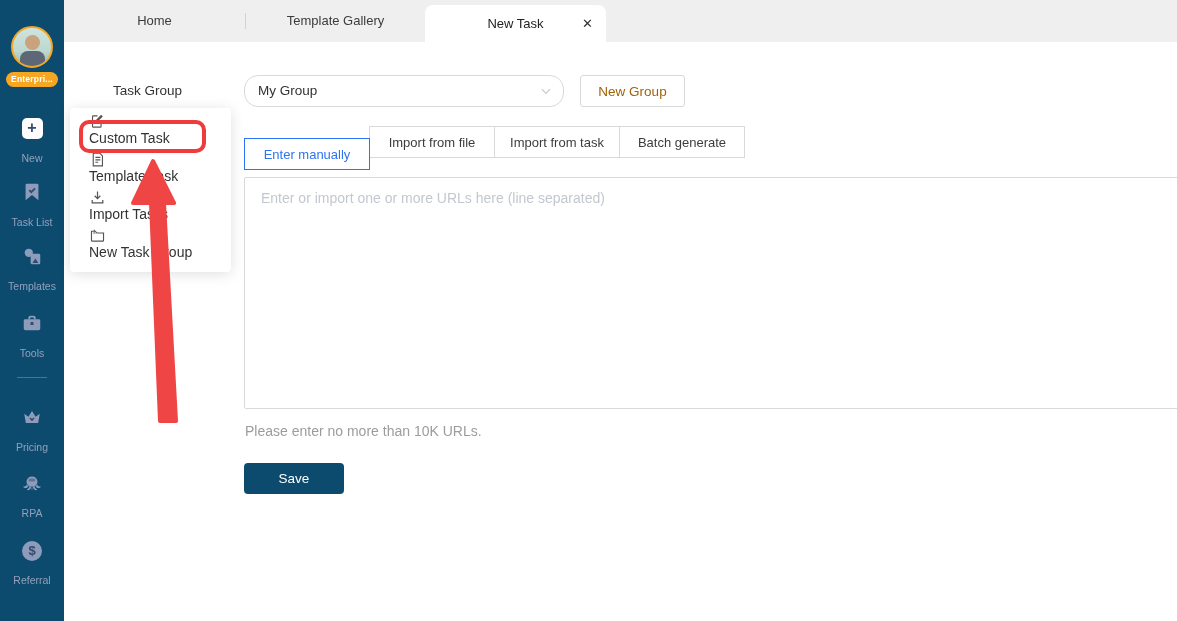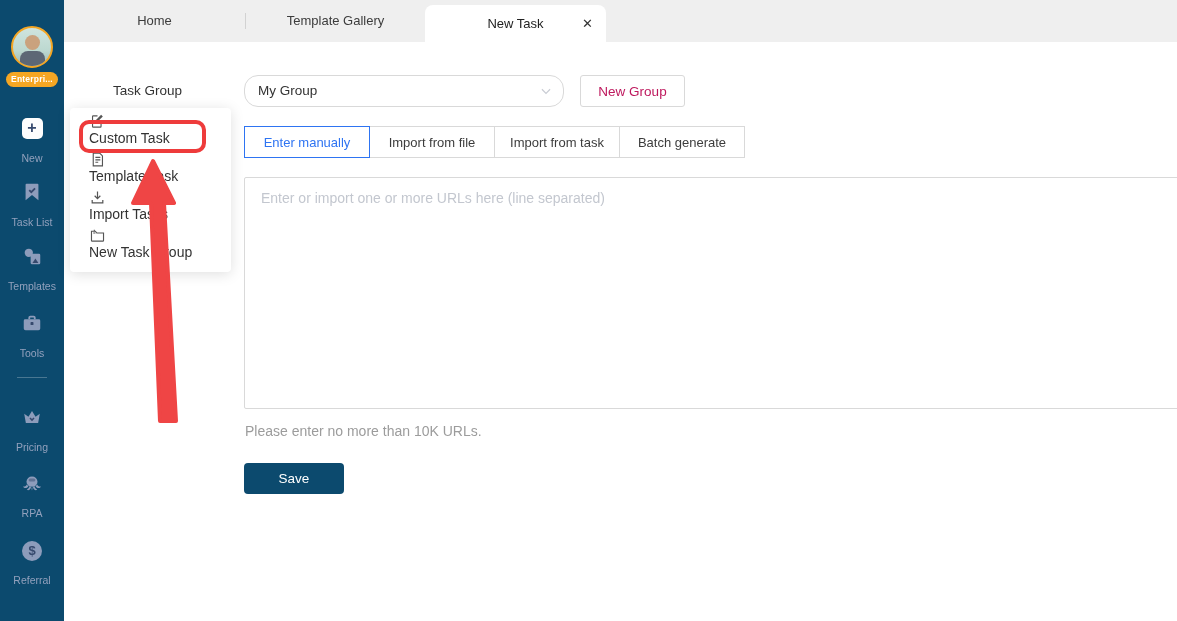--- a/index.html
+++ b/index.html
@@ -43,40 +43,40 @@
 
   
   .content { position:absolute; left:64px; top:42px; width:1113px; height:579px; background:#fff; }
 
   .tg-label { position:absolute; left:49px; top:41px; font-size:13.5px; color:#333; }
   .select { position:absolute; left:180px; top:33px; width:320px; height:32px; border:1px solid #d9d9d9;
             border-radius:14px; background:#fff; cursor:pointer; }
   .select .sel-val { position:absolute; left:13px; top:0; line-height:30px; font-size:13.5px; color:#333; }
   .select .chev { position:absolute; right:10px; top:8px; }
   .btn-newgroup { position:absolute; left:516px; top:33px; width:105px; height:32px; background:#fff;
-            border:1px solid #d9d9d9; border-radius:3px; font-size:13.5px; color:#be185d; cursor:pointer;
+            border:1px solid #d9d9d9; border-radius:3px; font-size:13.5px; color:#a16207; cursor:pointer;
             font-family:"Liberation Sans",sans-serif; }
 
   
   .menu { position:absolute; left:6px; top:66px; width:161px; height:164px; background:#fff;
           border-radius:4px; box-shadow:0 2px 14px rgba(0,0,0,.13); padding:5px 0; z-index:20; }
   .menu-item { height:38px; display:flex; padding-left:19px; cursor:pointer;flex-direction:column; }
   .menu-item .mi-icon { width:17px; height:17px; margin-right:13px; flex:none; }
   .menu-item .mi-label { font-size:14px; color:#333; white-space:nowrap; }
 
   .highlight-box { position:absolute; left:15px; top:78px; width:127px; height:33px;
           border:4px solid #ee3b3b; border-radius:10px; z-index:25; pointer-events:none; }
   .arrow-overlay { position:absolute; left:0; top:0; width:1113px; height:579px; z-index:30; pointer-events:none; }
 
   
   .mode-group { position:absolute; left:180px; top:84px; display:flex; z-index:1; }
   .mode-btn { height:32px; padding:0 10px; min-width:126px; background:#fff; border:1px solid #d9d9d9;
           font-size:13px; color:#3c3c3c; margin-left:-1px; cursor:pointer; position:relative;
           font-family:"Liberation Sans",sans-serif; }
-  .mode-btn:first-child { margin-left:0; }
+  .mode-btn:first-child { margin-left:0;margin-top:12px; }
   .mode-btn.active { color:#2e74f2; border-color:#2e74f2; z-index:2; }
 
   .urls-area { position:absolute; left:180px; top:135px; width:1000px; height:232px; border:1px solid #d9d9d9;
           border-radius:2px; padding:12px 16px; font-size:14px; color:#333; resize:none; outline:none;
           font-family:"Liberation Sans",sans-serif; }
   .urls-area::placeholder { color:#c3c7cf; }
 
   .helper { position:absolute; left:181px; top:381px; font-size:14px; color:#9c9c9c; }
   .btn-save { position:absolute; left:180px; top:421px; width:100px; height:31px; background:#0c4a6e;
           border:none; border-radius:4px; color:#fff; font-size:13.5px; cursor:pointer;

